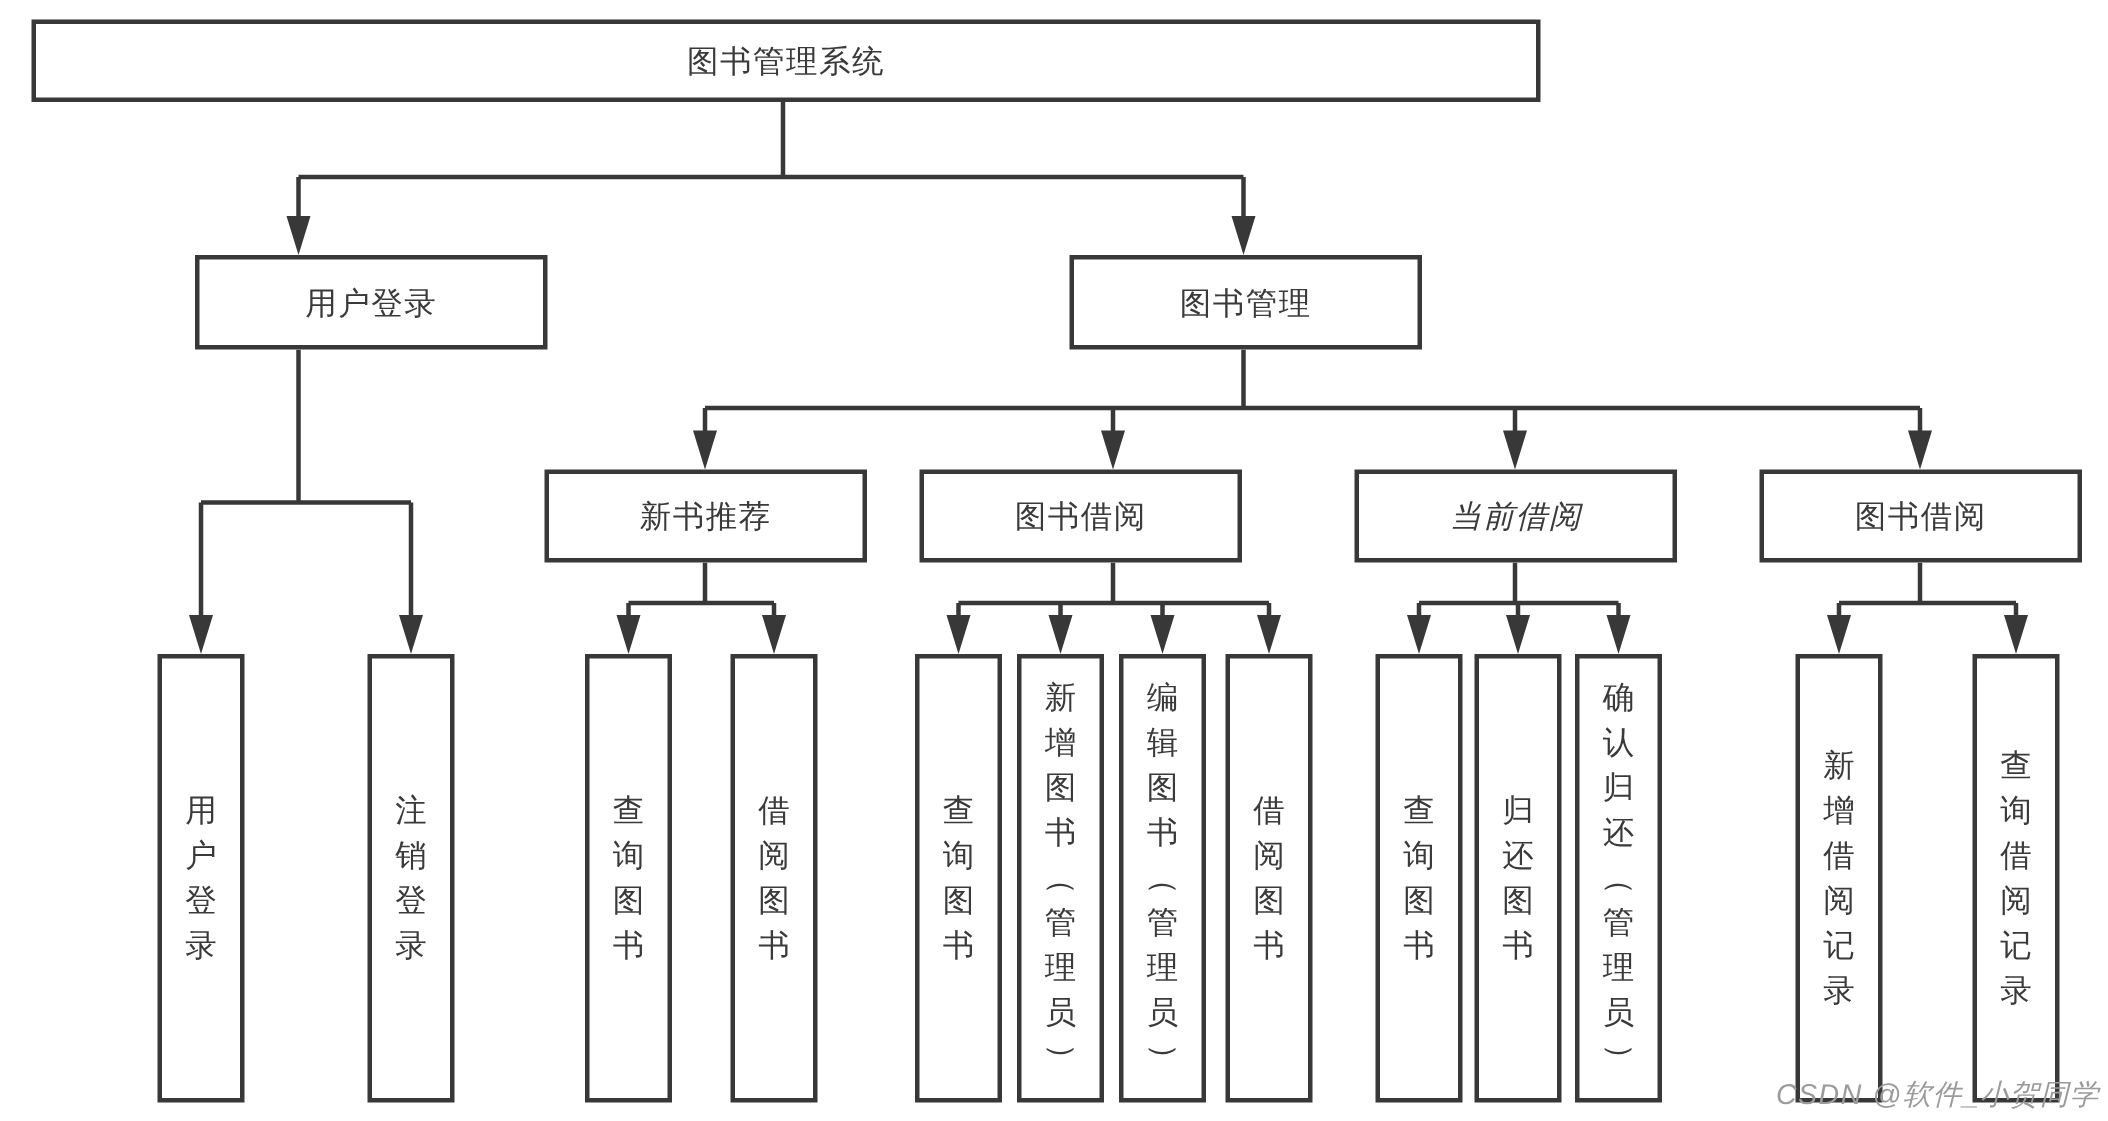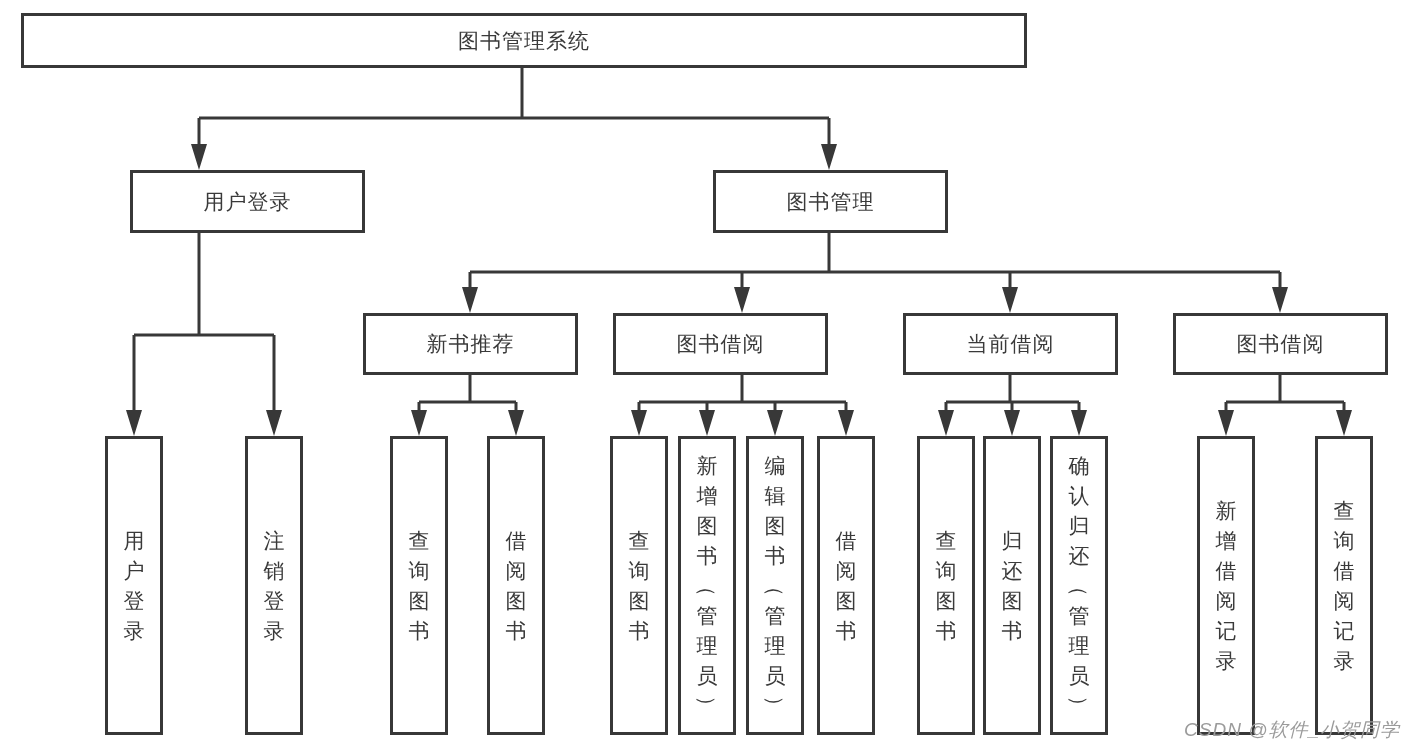--- a/index.html
+++ b/index.html
@@ -42,21 +42,21 @@
   }
 
   .node.root  { left: 21px;  top: 13px;  width: 1006px; height: 55px; }
 
   .node.lv2-a { left: 82px;  top: 170px; width: 235px; height: 63px; margin-left: 48px; }
   .node.lv2-b { left: 713px; top: 170px; width: 235px; height: 63px; justify-content: center; }
 
   .node.lv3   { top: 313px; width: 215px; height: 62px; }
   .node.lv3-a { left: 363px;  }
   .node.lv3-b { left: 613px;  }
-  .node.lv3-c { left: 903px;  }
+  .node.lv3-c { left: 903px; font-style: italic;  }
   .node.lv3-d { left: 1173px; }
 
   .node.leaf {
     top: 436px;
     width: 58px;
     height: 299px;
     flex-direction: column;
     font-size: 21px;
     letter-spacing: 0;
   }

